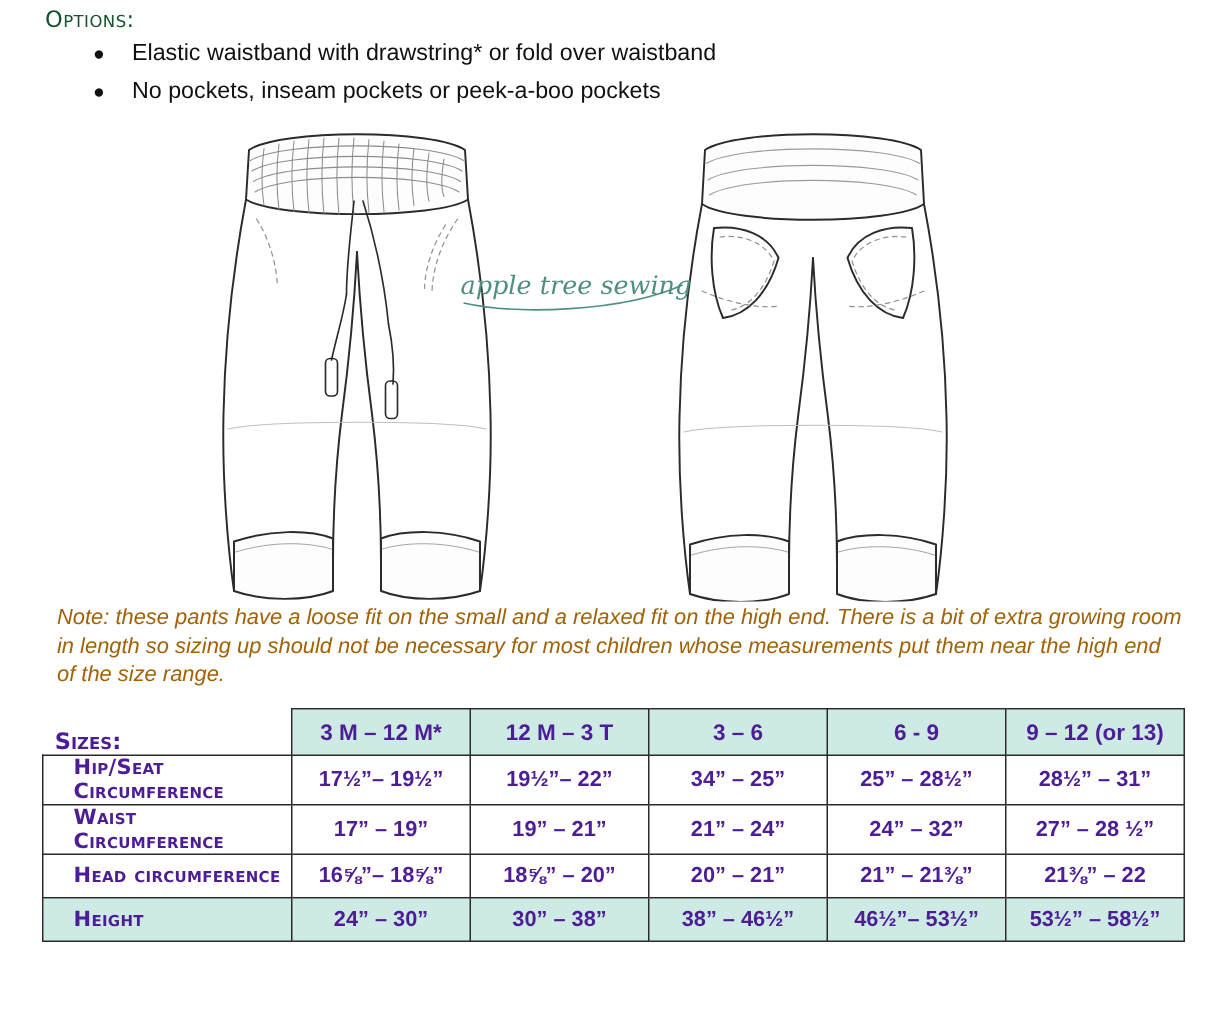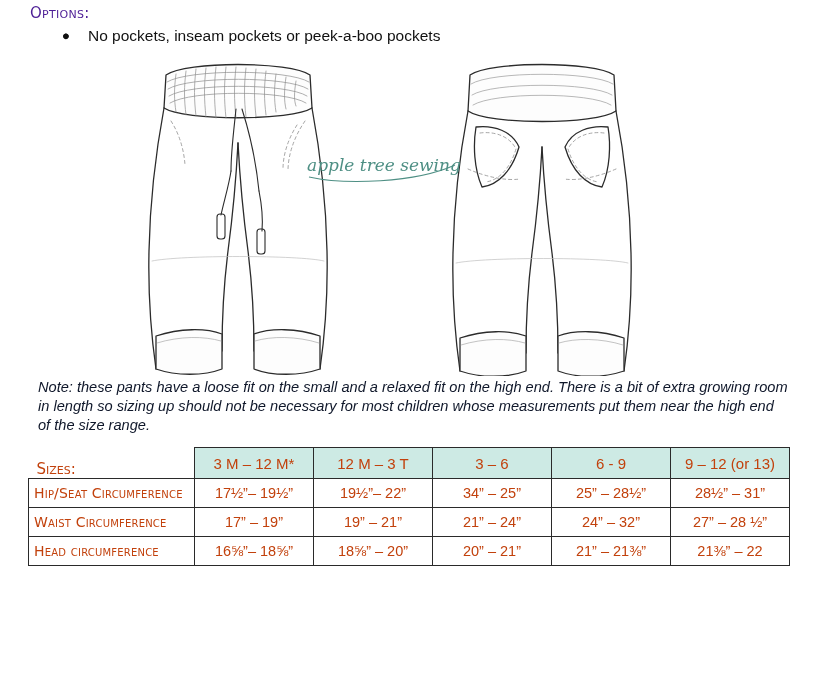--- a/index.html
+++ b/index.html
@@ -16,21 +16,21 @@
     position: relative;
   }
 
   
   .options-heading {
     font-family: "DejaVu Sans", sans-serif;
     font-size: 15px;
     font-variant: small-caps;
     letter-spacing: 0.3px;
     margin: 4px 0 2px 30px;
-    color: #4c1d95;
+    color: #14532d;
   }
   .options-list {
     margin: 0;
     padding: 0 0 0 62px;
     list-style: none;
   }
   .options-list li {
     font-size: 15.5px;
     line-height: 23px;
     color: #111;
@@ -70,42 +70,42 @@
     font-size: 17px;
     fill: #4e8f84;
   }
 
   
   .note {
     margin: 2px 30px 0 38px;
     font-size: 14.6px;
     font-style: italic;
     line-height: 19px;
-    color: #0f172a;
+    color: #a16207;
   }
 
   
   table.size-table {
     border-collapse: collapse;
     margin: 12px 0 0 28px;
     width: 762px;
     table-layout: fixed;
   }
   table.size-table td, table.size-table th {
     border: 1px solid #2a2a2a;
     height: 28px;
     text-align: center;
     font-size: 14.5px;
-    color: #c2410c;
+    color: #4c1d95;
     padding: 0 2px;
-    font-weight: normal;
+    font-weight: bold;
   }
   table.size-table .rowhead {
     text-align: left;
-    padding-left: 5px;
+    padding-left: 20px;
     font-family: "DejaVu Sans", sans-serif;
     font-variant: small-caps;
     font-size: 14px;
     letter-spacing: 0.2px;
   }
   table.size-table .corner {
     border-left: none;
     border-top: none;
     border-bottom: 1px solid #2a2a2a;
     background: #ffffff;
@@ -131,20 +131,21 @@
   col.cx { width: 119px; }
 </style>
 </head>
 <body>
 
 <div>
   <div class="options-heading">Options:</div>
   <ul class="options-list">
     <li>
       <span class="bullet">●</span>
+      <span>Elastic waistband with drawstring* or fold over waistband</span>
     </li>
     <li>
       <span class="bullet">●</span>
       <span>No pockets, inseam pockets or peek-a-boo pockets</span>
     </li>
   </ul>
 </div>
 
 <div class="illustration">
   <svg width="819" height="325" viewBox="0 0 819 325" xmlns="http://www.w3.org/2000/svg">
@@ -288,14 +289,22 @@
       <td>27” – 28 ½”</td>
     </tr>
     <tr>
       <td class="rowhead">Head circumference</td>
       <td>16⅝”– 18⅝”</td>
       <td>18⅝” – 20”</td>
       <td>20” – 21”</td>
       <td>21” – 21⅜”</td>
       <td>21⅜” – 22</td>
     </tr>
+    <tr class="last-row">
+      <td class="rowhead">Height</td>
+      <td>24” – 30”</td>
+      <td>30” – 38”</td>
+      <td>38” – 46½”</td>
+      <td>46½”– 53½”</td>
+      <td>53½” – 58½”</td>
+    </tr>
   </tbody>
 </table>
 
 </body></html>

